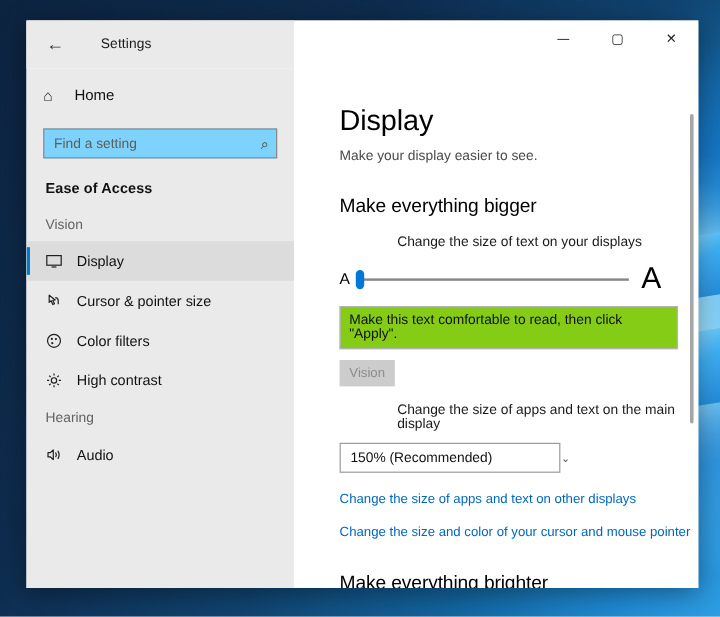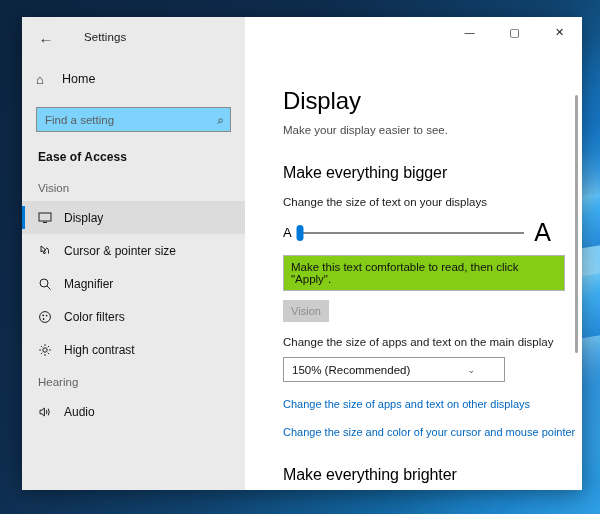--- a/index.html
+++ b/index.html
@@ -111,21 +111,21 @@
   
   #content-area { flex: 1; position: relative; background: #fff; min-width: 0; }
   #content {
     position: absolute; inset: 0; padding: 30px 0 0 38px; overflow: hidden;
   }
   #page-title { font-size: 24px; font-weight: normal; color: #000; letter-spacing: -.1px; }
   #page-subtitle { font-size: 11.5px; color: #4a4a4a; margin-top: 9px; }
   .section-heading {
     font-size: 16px; color: #000; margin-top: 28px; letter-spacing: -.1px;
   }
-  .field-label { font-size: 11.5px; color: #1a1a1a; margin-top: 14px; }
+  .field-label { font-size: 11.5px; color: #1a1a1a; margin-top: 14px; margin-left: 48px; }
 
   
   #text-size-row { display: flex; align-items: center; margin-top: 12px; width: 268px; }
   #a-small { font-size: 13px; color: #000; margin-right: 8px; line-height: 1; }
   #a-large { font-size: 25px; color: #000; margin-left: 10px; line-height: 1; }
   .slider { position: relative; flex: 1; height: 18px; cursor: pointer; }
   .slider .track {
     position: absolute; left: 0; right: 0; top: 50%; height: 2px;
     transform: translateY(-50%); background: #868686;
   }
@@ -143,21 +143,21 @@
     padding: 5px 7px; font-size: 11.5px; color: #111; background: #84cc16;
   }
   #apply-button {
     margin-top: 9px; width: 46px; height: 22px; background: #cccccc;
     border: 0; color: #8d8d8d; font-size: 11px;
     font-family: "Liberation Sans", sans-serif; cursor: default;
   }
 
   #scale-select-wrap { margin-top: 9px; position: relative; width: 200px; }
   #scale-select {
-    width: 222px; height: 25px; background: #fff; border: 1px solid #9a9a9a;
+    width: 184px; height: 25px; background: #fff; border: 1px solid #9a9a9a;
     display: flex; align-items: center; padding: 0 26px 0 8px;
     font-size: 11.5px; color: #111; cursor: pointer;
   }
   #scale-chevron {
     position: absolute; right: 8px; top: 50%; transform: translateY(-50%);
     font-size: 9px; color: #555; pointer-events: none;
   }
   .link {
     display: block; font-size: 11px; color: #0067c0; margin-top: 16px;
     cursor: pointer; text-decoration: none; width: fit-content;
@@ -226,29 +226,20 @@
         <div class="nav-item">
           <span class="ic">
             <svg width="14" height="14" viewBox="0 0 14 14">
               <path d="M3 2 L3 8 L4.6 6.6 L6 9.8 L7.4 9.1 L6 6.2 L8 6 Z" fill="none" stroke="#202020" stroke-width="1" stroke-linejoin="round"></path>
               <path d="M8 4 Q10.5 4 10.5 6.5 L10.5 9.5" fill="none" stroke="#202020" stroke-width="1"></path>
             </svg>
           </span>
           <span class="lbl">Cursor &amp; pointer size</span>
         </div>
 
-        <div class="nav-item">
-          <span class="ic">
-            <svg width="14" height="14" viewBox="0 0 14 14">
-              <circle cx="6" cy="6" r="4" fill="none" stroke="#202020" stroke-width="1"></circle>
-              <line x1="9" y1="9" x2="12.5" y2="12.5" stroke="#202020" stroke-width="1"></line>
-            </svg>
-          </span>
-          <span class="lbl">Magnifier</span>
-        </div>
 
         <div class="nav-item">
           <span class="ic">
             <svg width="14" height="14" viewBox="0 0 14 14">
               <circle cx="7" cy="7" r="5.4" fill="none" stroke="#202020" stroke-width="1"></circle>
               <circle cx="5.2" cy="5.4" r="0.9" fill="#202020"></circle>
               <circle cx="8.6" cy="5.6" r="0.9" fill="#202020"></circle>
               <circle cx="5.6" cy="9" r="0.9" fill="#202020"></circle>
             </svg>
           </span>

